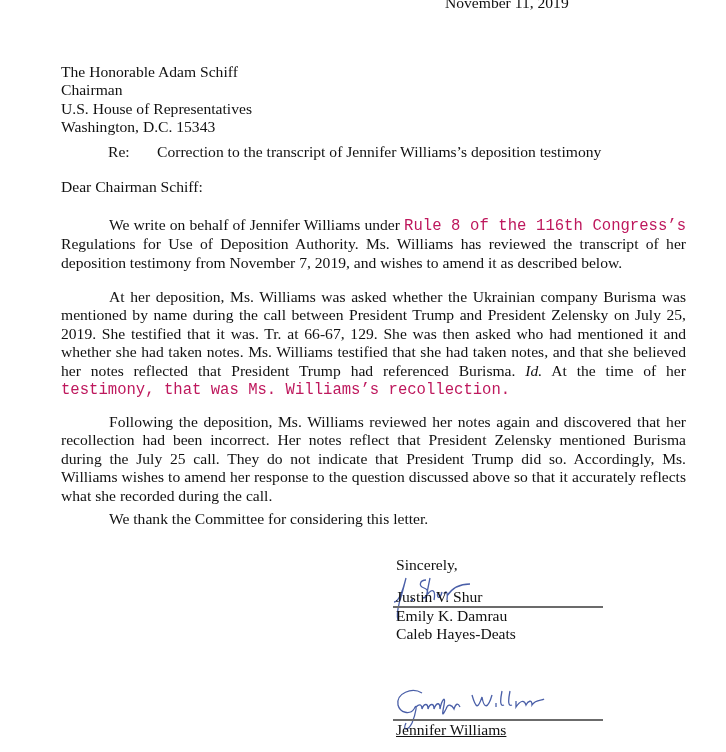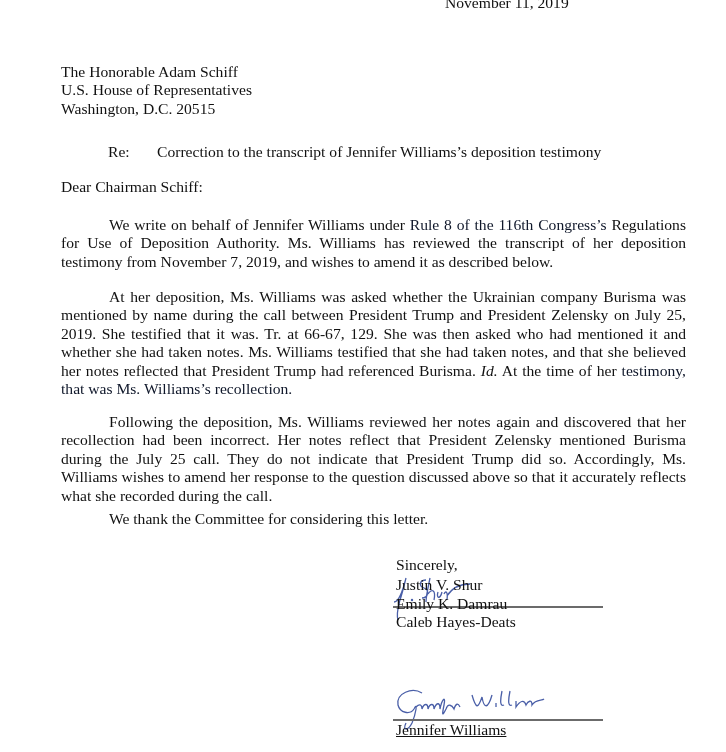--- a/index.html
+++ b/index.html
@@ -19,42 +19,43 @@
   .para {
     position: absolute; left: 61px; width: 625px;
     text-align: justify; text-align-last: left;
     line-height: 18.4px;
     text-indent: 48px;
   }
   .p1 { top: 216px; }
   .p2 { top: 288px; }
   .p3 { top: 413px; }
   .p4 { top: 510px; }
-  .alt { color: #0f172a; }
+  .alt { color: #be185d; font-family: Liberation Mono, monospace; }
   .sig-block { left: 396px; line-height: 18.6px; }
   .sincerely { left: 396px; top: 556px; }
   .sig-line { position: absolute; left: 393px; width: 210px; height: 2px; background: #6b6b6b; }
   .line1 { top: 606px; }
   .line2 { top: 719px; }
-  .names { top: 576px; }
+  .names { top: 588px; }
   .counsel { font-style: italic; }
   .jw-name { left: 396px; top: 721px; text-decoration: underline; }
   .sig-svg { position: absolute; }
   .sig-shur { left: 392px; top: 572px; }
   .sig-jw { left: 392px; top: 683px; }
 </style>
 </head>
 <body>
 
 <div class="abs date">November 11, 2019</div>
 
 <div class="abs addr">
   <div>The Honorable Adam Schiff</div>
+  <div>Chairman</div>
   <div>U.S. House of Representatives</div>
-  <div>Washington, D.C. 20515</div>
+  <div>Washington, D.C. 15343</div>
 </div>
 
 <div class="abs re-label">Re:</div>
 <div class="abs re-text">Correction to the transcript of Jennifer Williams’s deposition testimony</div>
 
 <div class="abs salutation">Dear Chairman Schiff:</div>
 
 <div class="para p1"><span>We write on behalf of Jennifer Williams under </span><span class="alt">Rule 8 of the 116th Congress’s</span><span> Regulations for Use of Deposition Authority.  Ms. Williams has reviewed the transcript of her deposition testimony from November 7, 2019, and wishes to amend it as described below.</span></div>
 
 <div class="para p2"><span>At her deposition, Ms. Williams was asked whether the Ukrainian company Burisma was mentioned by name during the call between President Trump and President Zelensky on July 25, 2019.  She testified that it was.  Tr. at 66-67, 129.  She was then asked who had mentioned it and whether she had taken notes.  Ms. Williams testified that she had taken notes, and that she believed her notes reflected that President Trump had referenced Burisma.  </span><i>Id.</i><span>  At the time of her </span><span class="alt">testimony, that was Ms. Williams’s recollection.</span></div>

